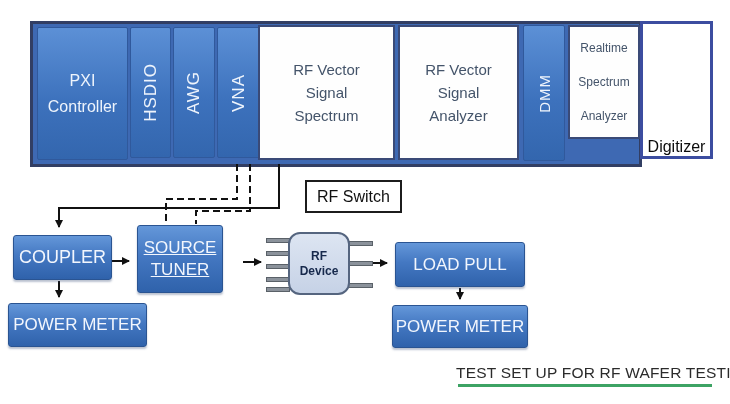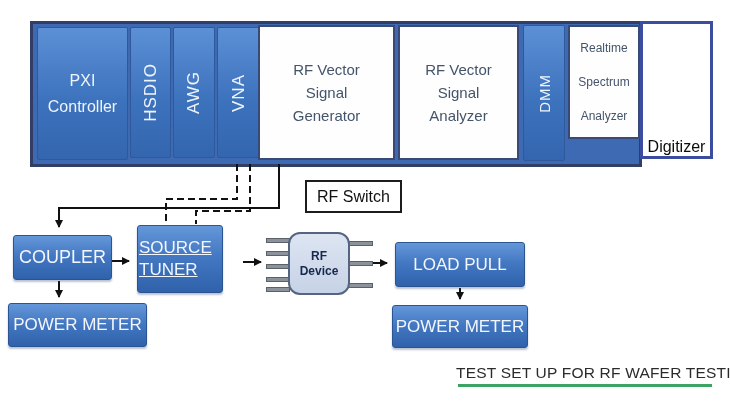--- a/index.html
+++ b/index.html
@@ -41,21 +41,21 @@
     position:absolute;left:305px;top:180px;width:97px;height:33px;
     background:#ffffff;border:2px solid #1c1c1c;box-sizing:border-box;
     display:flex;align-items:center;justify-content:center;
     color:#101010;font-size:16px;
   }
   
   .bluebox{
     position:absolute;box-sizing:border-box;border-radius:3px;
     background:linear-gradient(180deg,#6497d9 0%,#4478c2 45%,#2f62ab 100%);
     border:1px solid #2a5492;
-    display:flex;align-items:center;justify-content:center;
+    display:flex;align-items:center;justify-content:center;text-align:center;
     color:#f2f6fd;white-space:nowrap;
     box-shadow:0 2px 2px rgba(60,80,120,0.35);
   }
   .coupler{left:13px;top:235px;width:99px;height:45px;font-size:18px;}
   .source-tuner{left:137px;top:225px;width:86px;height:68px;font-size:17px;text-decoration:underline;}
   .source-tuner .stlabel{white-space:normal;width:82px;line-height:22px;}
   .load-pull{left:395px;top:242px;width:130px;height:45px;font-size:17px;}
   .pml{left:8px;top:303px;width:139px;height:44px;font-size:17px;}
   .pmr{left:392px;top:305px;width:136px;height:43px;font-size:17px;}
   
@@ -92,21 +92,21 @@
     <div class="mod" style="left:97px;top:3px;width:41px;height:131px;">
       <span class="vtext">HSDIO</span>
     </div>
     <div class="mod" style="left:140px;top:3px;width:42px;height:131px;">
       <span class="vtext">AWG</span>
     </div>
     <div class="mod" style="left:184px;top:3px;width:43px;height:131px;">
       <span class="vtext">VNA</span>
     </div>
     <div class="whitebox" style="left:225px;top:1px;width:137px;height:135px;">
-      <span class="wlabel">RF Vector Signal Generator</span>
+      <span class="wlabel">RF Vector Signal Spectrum</span>
     </div>
     <div class="whitebox" style="left:365px;top:1px;width:121px;height:135px;">
       <span class="wlabel">RF Vector Signal Analyzer</span>
     </div>
     <div class="mod" style="left:490px;top:1px;width:42px;height:136px;">
       <span class="vtext" style="font-size:15px;">DMM</span>
     </div>
     <div class="whitebox" style="left:535px;top:1px;width:72px;height:114px;">
       <span class="wlabel-sm">Realtime Spectrum Analyzer</span>
     </div>

